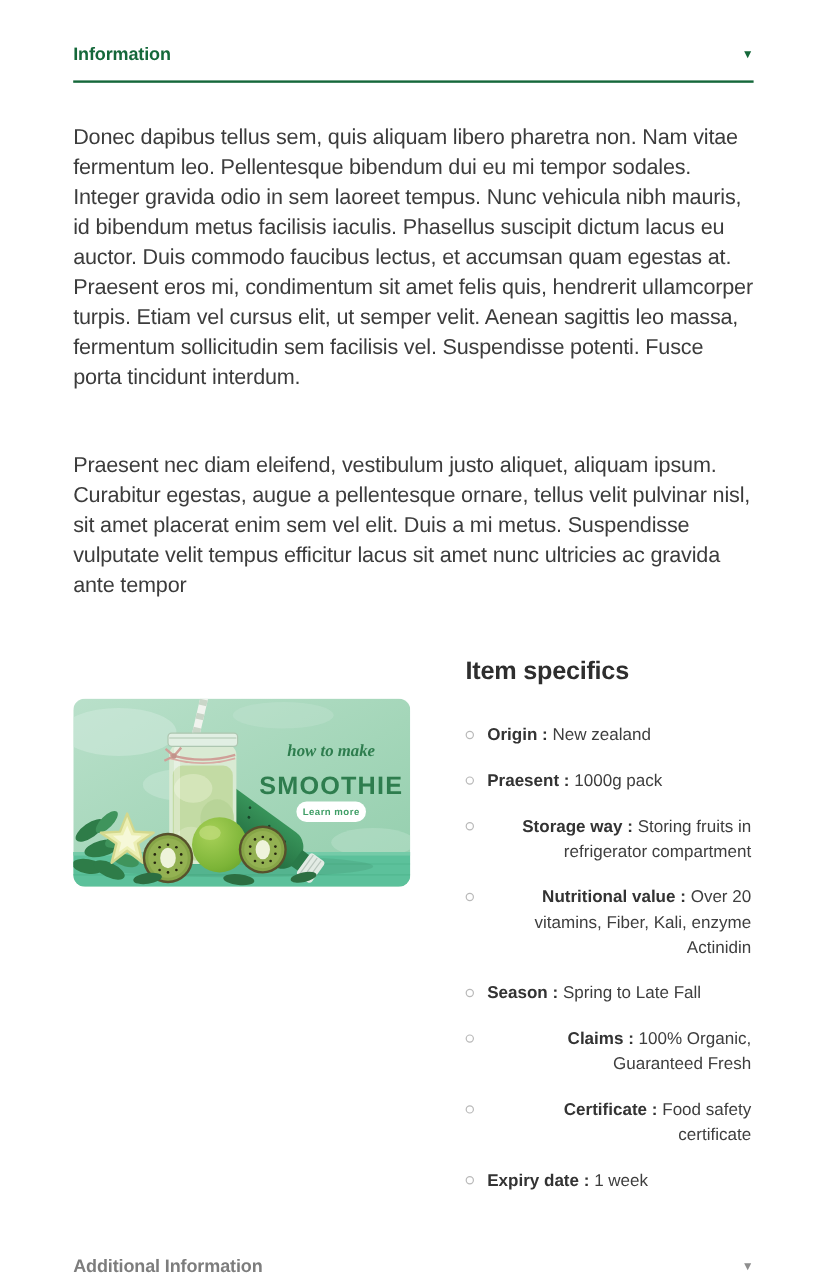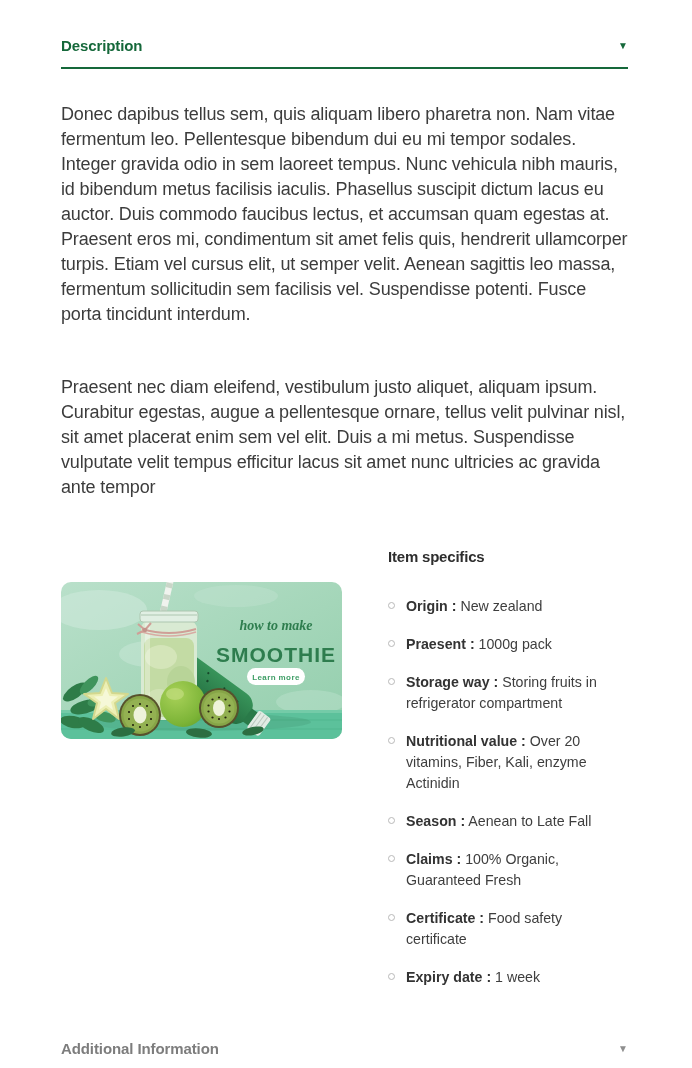--- a/index.html
+++ b/index.html
@@ -62,29 +62,30 @@
     overflow: hidden;
     flex: none;
     margin-top: 36px;
   }
   .banner svg { display: block; }
 
   .specs { margin-left: 46px; width: 238px; }
   .specs h3 {
     margin: 0;
     padding-top: 2px;
-    font-size: 15px;
+    font-size: 21px;
     font-weight: 700;
     color: #2e2e2e;
     letter-spacing: -0.2px;
   }
   .spec-list {
     list-style: none;
     margin: 31px 0 0 0;
     padding: 0;
+    text-align: right;
   }
   .spec-item {
     display: flex;
     align-items: flex-start;
     margin-bottom: 17px;
     font-size: 14.2px;
     line-height: 21px;
   }
   .bullet {
     flex: none;
@@ -122,21 +123,21 @@
   }
   .arrow.gray { color: #8e8e8e; }
 </style>
 </head>
 <body>
 
 <div class="page">
   <div class="inner">
 
     <div class="acc-header">
-      <span class="acc-title">Description</span>
+      <span class="acc-title">Information</span>
       <span class="arrow">▼</span>
     </div>
     <div class="green-divider"></div>
 
     <p class="desc-p">Donec dapibus tellus sem, quis aliquam libero pharetra non. Nam vitae fermentum leo. Pellentesque bibendum dui eu mi tempor sodales. Integer gravida odio in sem laoreet tempus. Nunc vehicula nibh mauris, id bibendum metus facilisis iaculis. Phasellus suscipit dictum lacus eu auctor. Duis commodo faucibus lectus, et accumsan quam egestas at. Praesent eros mi, condimentum sit amet felis quis, hendrerit ullamcorper turpis. Etiam vel cursus elit, ut semper velit. Aenean sagittis leo massa, fermentum sollicitudin sem facilisis vel. Suspendisse potenti. Fusce porta tincidunt interdum.</p>
     <p class="desc-p second">Praesent nec diam eleifend, vestibulum justo aliquet, aliquam ipsum. Curabitur egestas, augue a pellentesque ornare, tellus velit pulvinar nisl, sit amet placerat enim sem vel elit. Duis a mi metus. Suspendisse vulputate velit tempus efficitur lacus sit amet nunc ultricies ac gravida ante tempor</p>
 
     <div class="media-row">
 
       <div class="banner">
@@ -298,21 +299,21 @@
           <li class="spec-item">
             <span class="bullet"></span>
             <span><span class="spec-label">Storage way :</span> <span class="spec-value">Storing fruits in refrigerator compartment</span></span>
           </li>
           <li class="spec-item">
             <span class="bullet"></span>
             <span><span class="spec-label">Nutritional value :</span> <span class="spec-value">Over 20 vitamins, Fiber, Kali, enzyme Actinidin</span></span>
           </li>
           <li class="spec-item">
             <span class="bullet"></span>
-            <span><span class="spec-label">Season :</span> <span class="spec-value">Aenean to Late Fall</span></span>
+            <span><span class="spec-label">Season :</span> <span class="spec-value">Spring to Late Fall</span></span>
           </li>
           <li class="spec-item">
             <span class="bullet"></span>
             <span><span class="spec-label">Claims :</span> <span class="spec-value">100% Organic, Guaranteed Fresh</span></span>
           </li>
           <li class="spec-item">
             <span class="bullet"></span>
             <span><span class="spec-label">Certificate :</span> <span class="spec-value">Food safety certificate</span></span>
           </li>
           <li class="spec-item">

